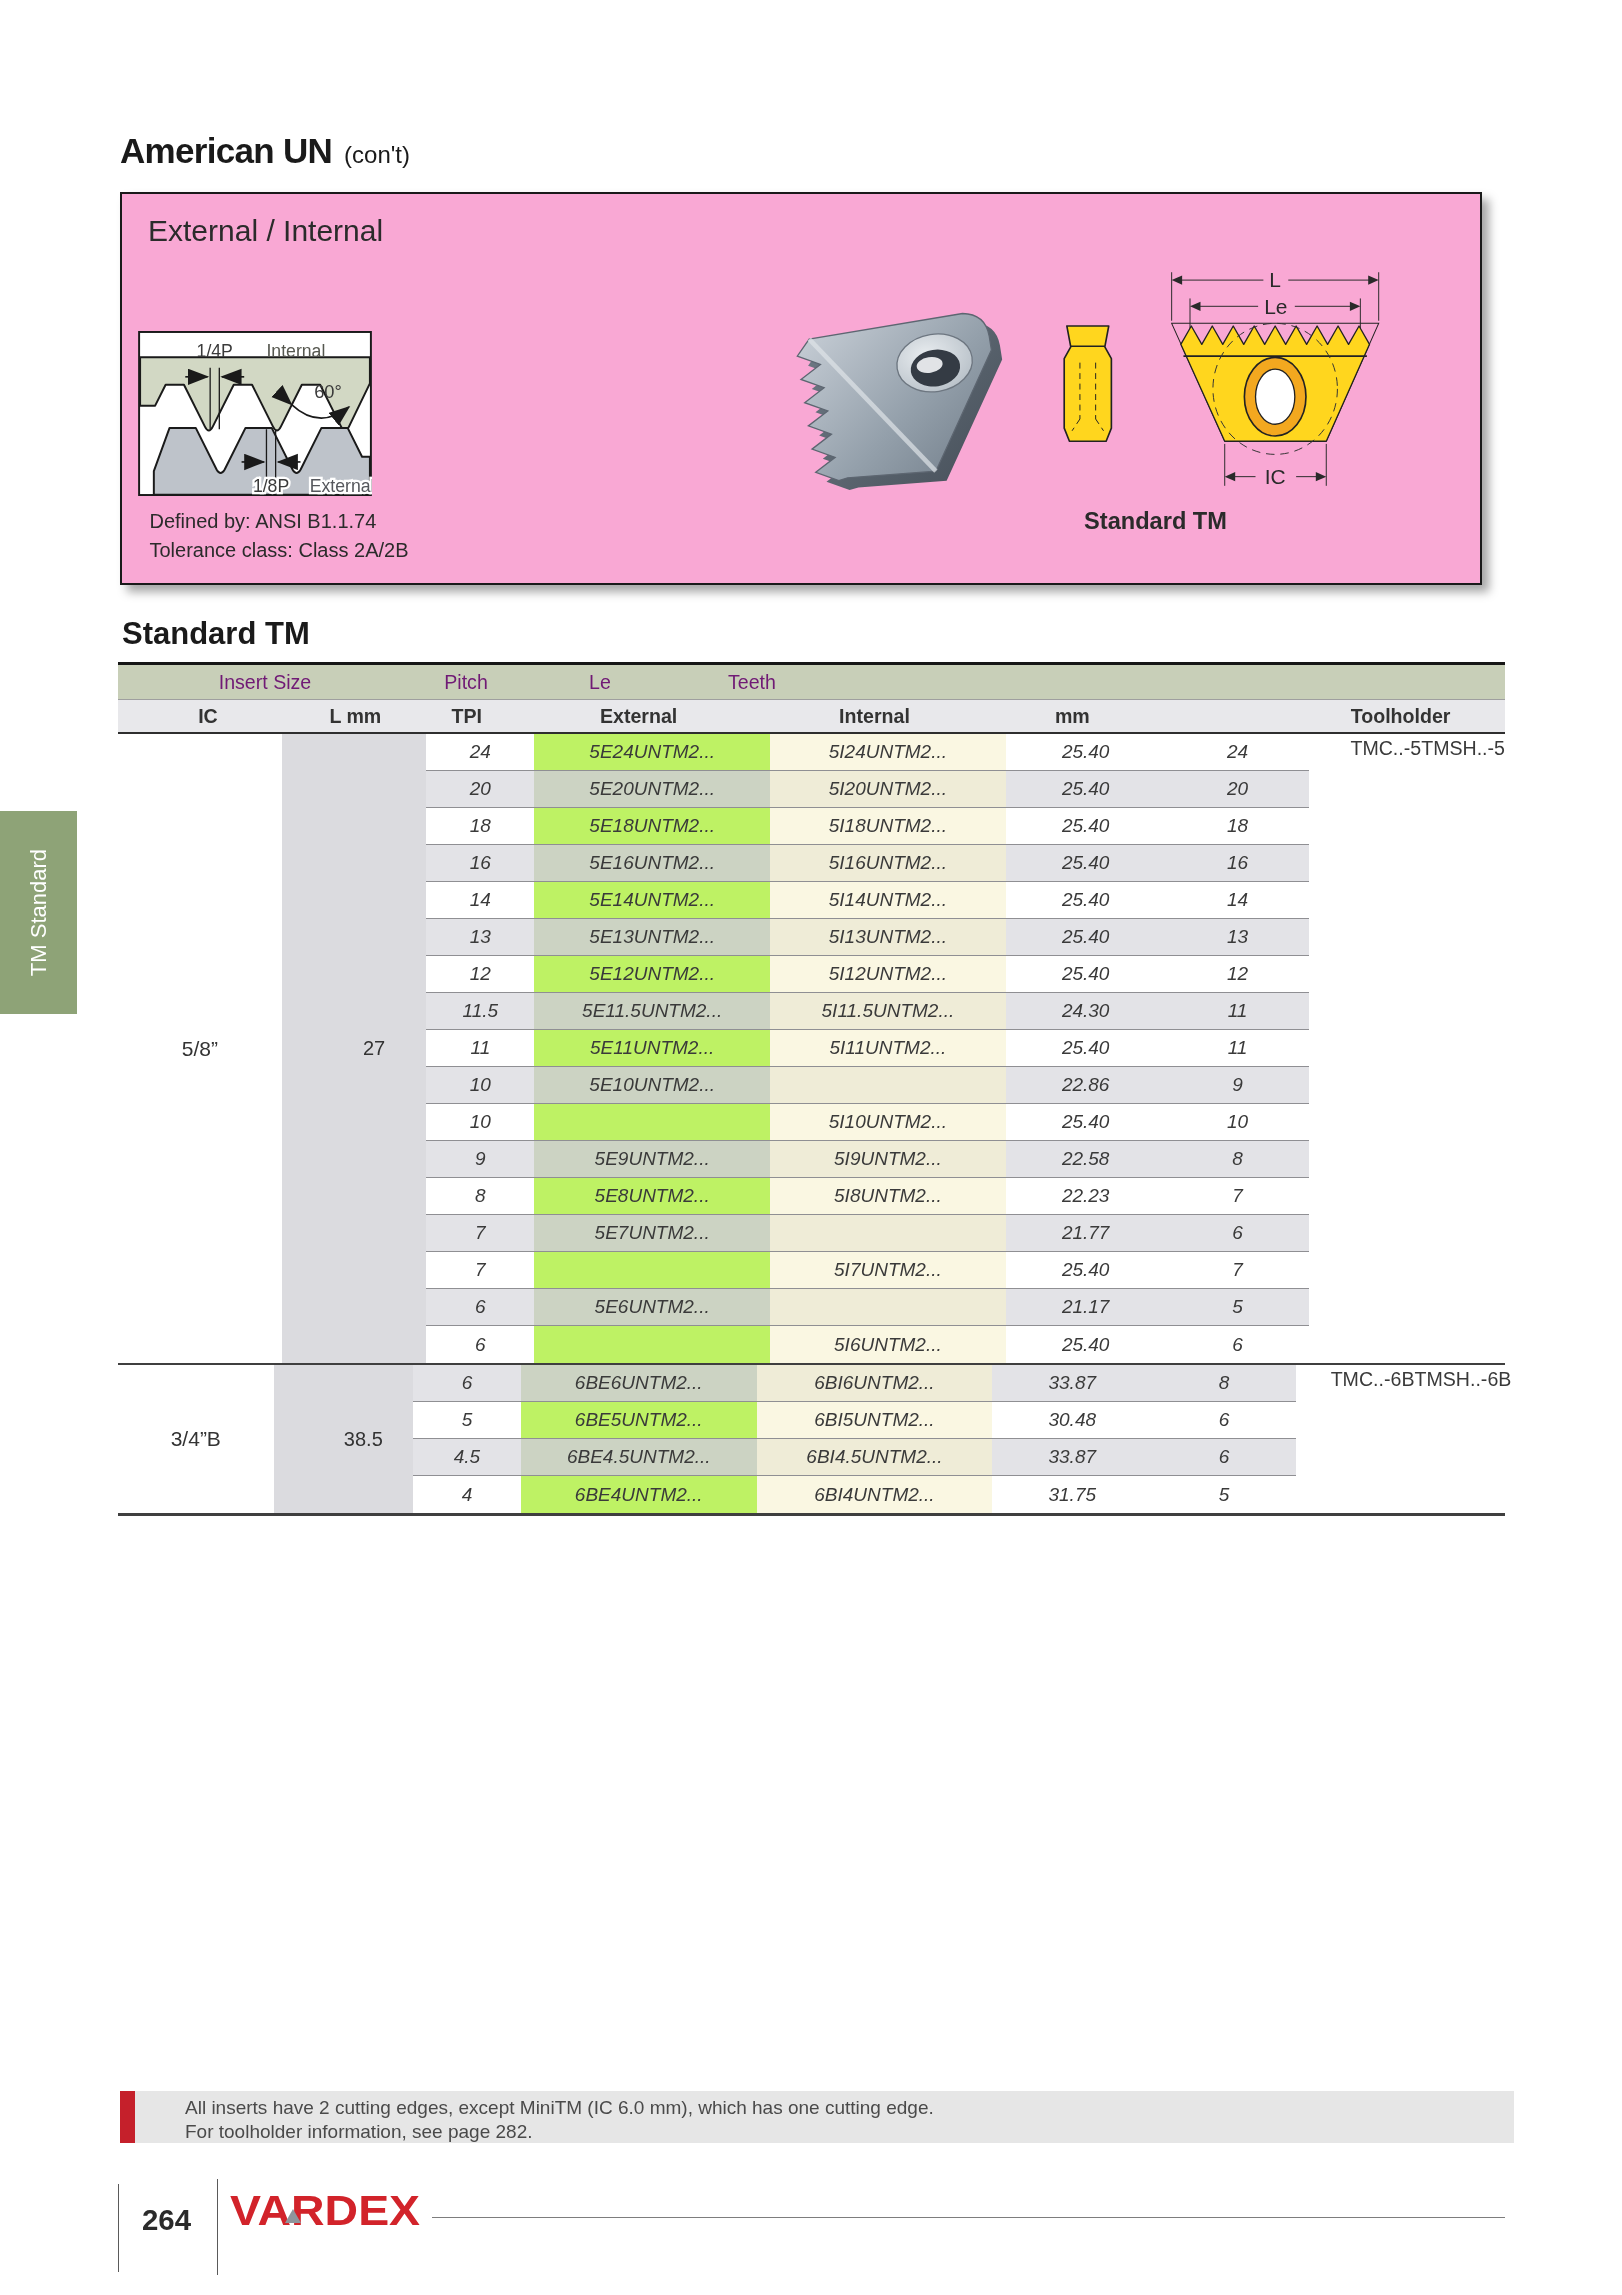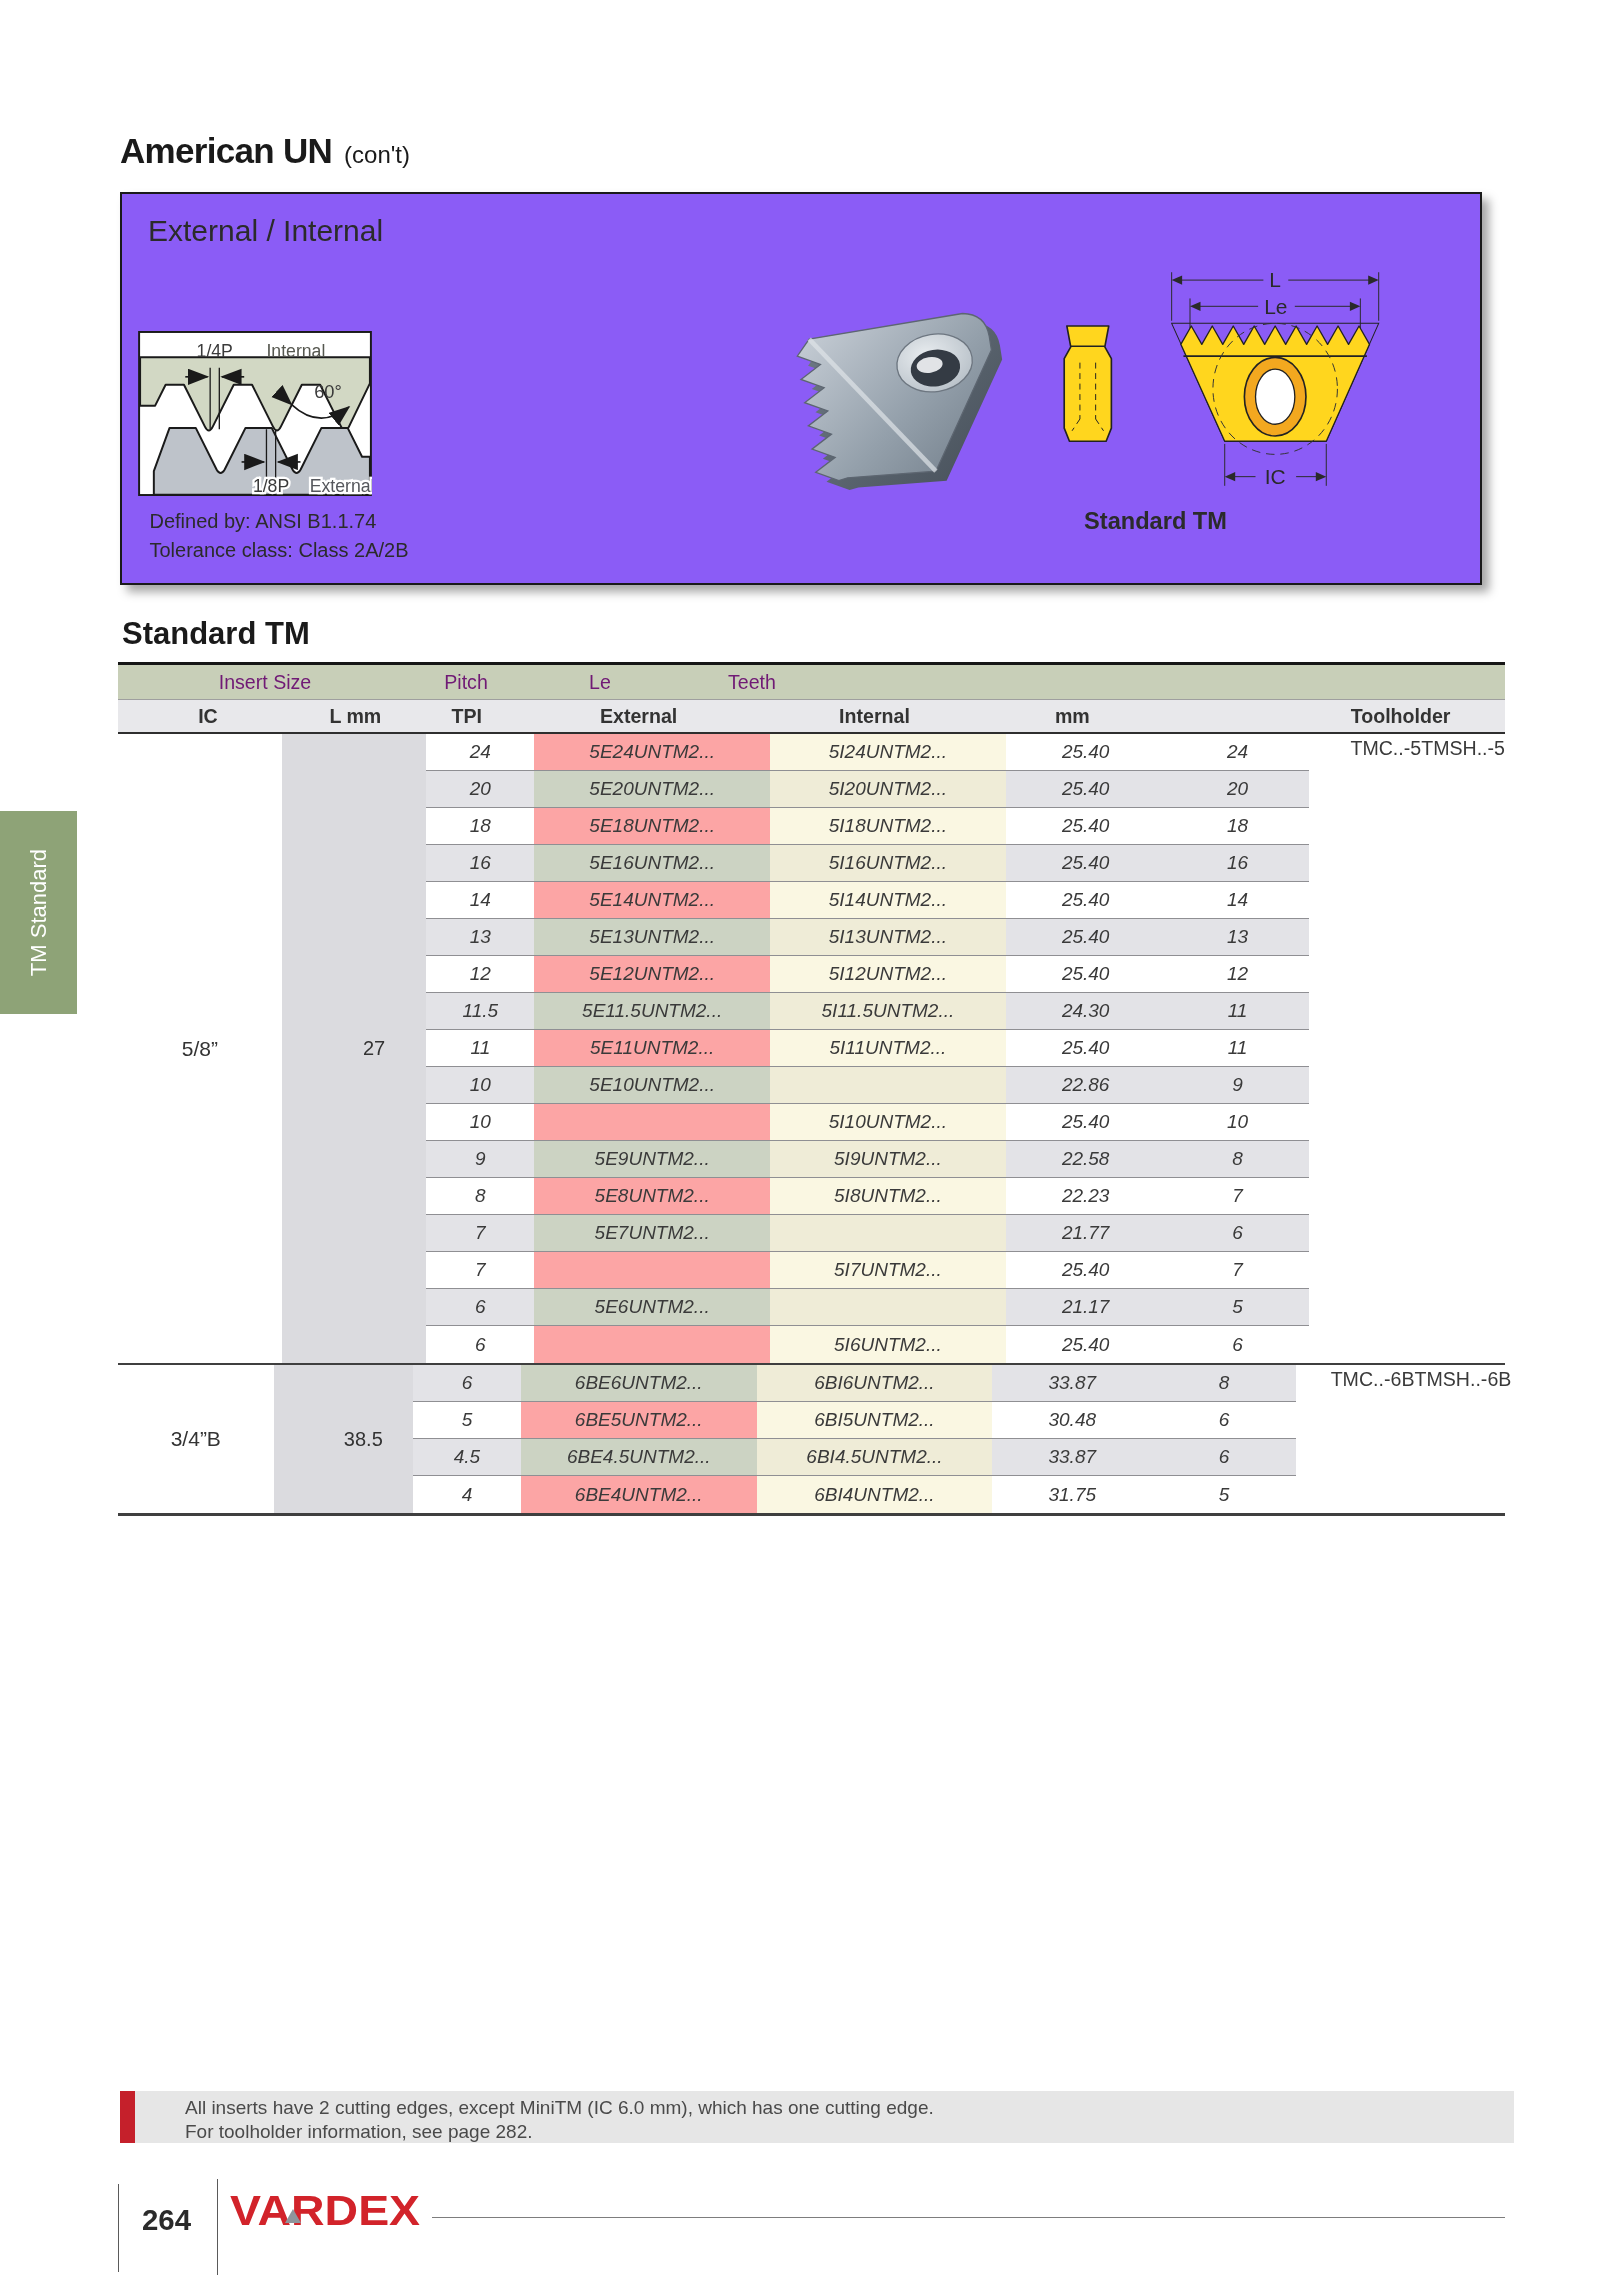--- a/index.html
+++ b/index.html
@@ -2,21 +2,21 @@
 <html style="font-size:10.5px"><head>
 <meta charset="utf-8">
 <style>
   html,body{margin:0;padding:0;background:#fff;}
   #page{position:relative;width:1623px;height:2295px;background:#fff;overflow:hidden;
         font-family:"Liberation Sans", sans-serif;color:#222;}
   
   #title{position:absolute;left:120px;top:131px;font-size:35px;font-weight:bold;color:#1a1a1a;letter-spacing:-0.7px;}
   #title .suffix{font-size:24px;font-weight:normal;color:#1a1a1a;letter-spacing:0;margin-left:12px;}
   
-  #info-box{position:absolute;left:120px;top:192px;width:1358px;height:389px;background:#8b5cf6;
+  #info-box{position:absolute;left:120px;top:192px;width:1358px;height:389px;background:#f9a8d4;
             border:2px solid #1a1a1a;box-shadow:6.5px 6.5px 9.2px rgba(0,0,0,0.35);}
   #info-heading{position:absolute;left:26px;top:19.6px;font-size:30px;color:#2b2b2b;}
   #thread-svg{position:absolute;left:16.4px;top:137px;}
   #defined-block{position:absolute;left:27.5px;top:313px;font-size:20px;line-height:29.4px;color:#2b2b2b;}
   #photo-svg{position:absolute;left:641px;top:92px;}
   #insert-svg{position:absolute;left:916px;top:69px;}
   #insert-caption{position:absolute;left:870px;top:314px;width:327px;text-align:center;
                   font-size:23.6px;font-weight:bold;color:#2b2b2b;}
   
   #section-heading{position:absolute;left:122px;top:616px;font-size:31px;font-weight:bold;color:#1a1a1a;}
@@ -34,21 +34,21 @@
   .group-sep{border-top:2.6px solid #3f3f3f;}
   #table-bottom{height:2.6px;background:#3f3f3f;}
   .ic-cell{width:180px;display:flex;align-items:center;justify-content:center;font-size:21px;color:#333;background:#fff;}
   .l-cell{width:115px;display:flex;align-items:center;justify-content:center;font-size:20px;color:#333;background:#dbdbdf;padding-left:40px;}
   .rows{width:883px;font-style:italic;}
   .row{display:flex;height:36px;border-bottom:1.3px solid #8f8f93;}
   .row.last{border-bottom:none;height:37px;}
   .cell{display:flex;align-items:center;justify-content:center;height:100%;font-size:19px;color:#3a3a3a;}
   .cell.tpi{width:108px}.cell.ext{width:236px}.cell.int{width:236px}.cell.le{width:160px}.cell.teeth{width:144px}
   .row.white .cell{background:#fff}
-  .row.white .cell.ext{background:#fca5a5}
+  .row.white .cell.ext{background:#bef264}
   .row.white .cell.int{background:#faf7e2}
   .row.gray .cell{background:#e3e3e7}
   .row.gray .cell.ext{background:#ccd3c3}
   .row.gray .cell.int{background:#efecd7}
   .th-cell{width:209px;display:flex;flex-direction:row;justify-content:center;background:#fff;
            padding-left:41px;box-sizing:border-box;font-size:19.6px;color:#3a3a3a;line-height:29.4px;}
   
   #sidebar-tab{position:absolute;left:0;top:811px;width:77px;height:203px;background:#8ea377;
                display:flex;align-items:center;justify-content:center;}
   #sidebar-tab span{writing-mode:vertical-rl;transform:rotate(180deg);color:#fff;font-size:22px;}

